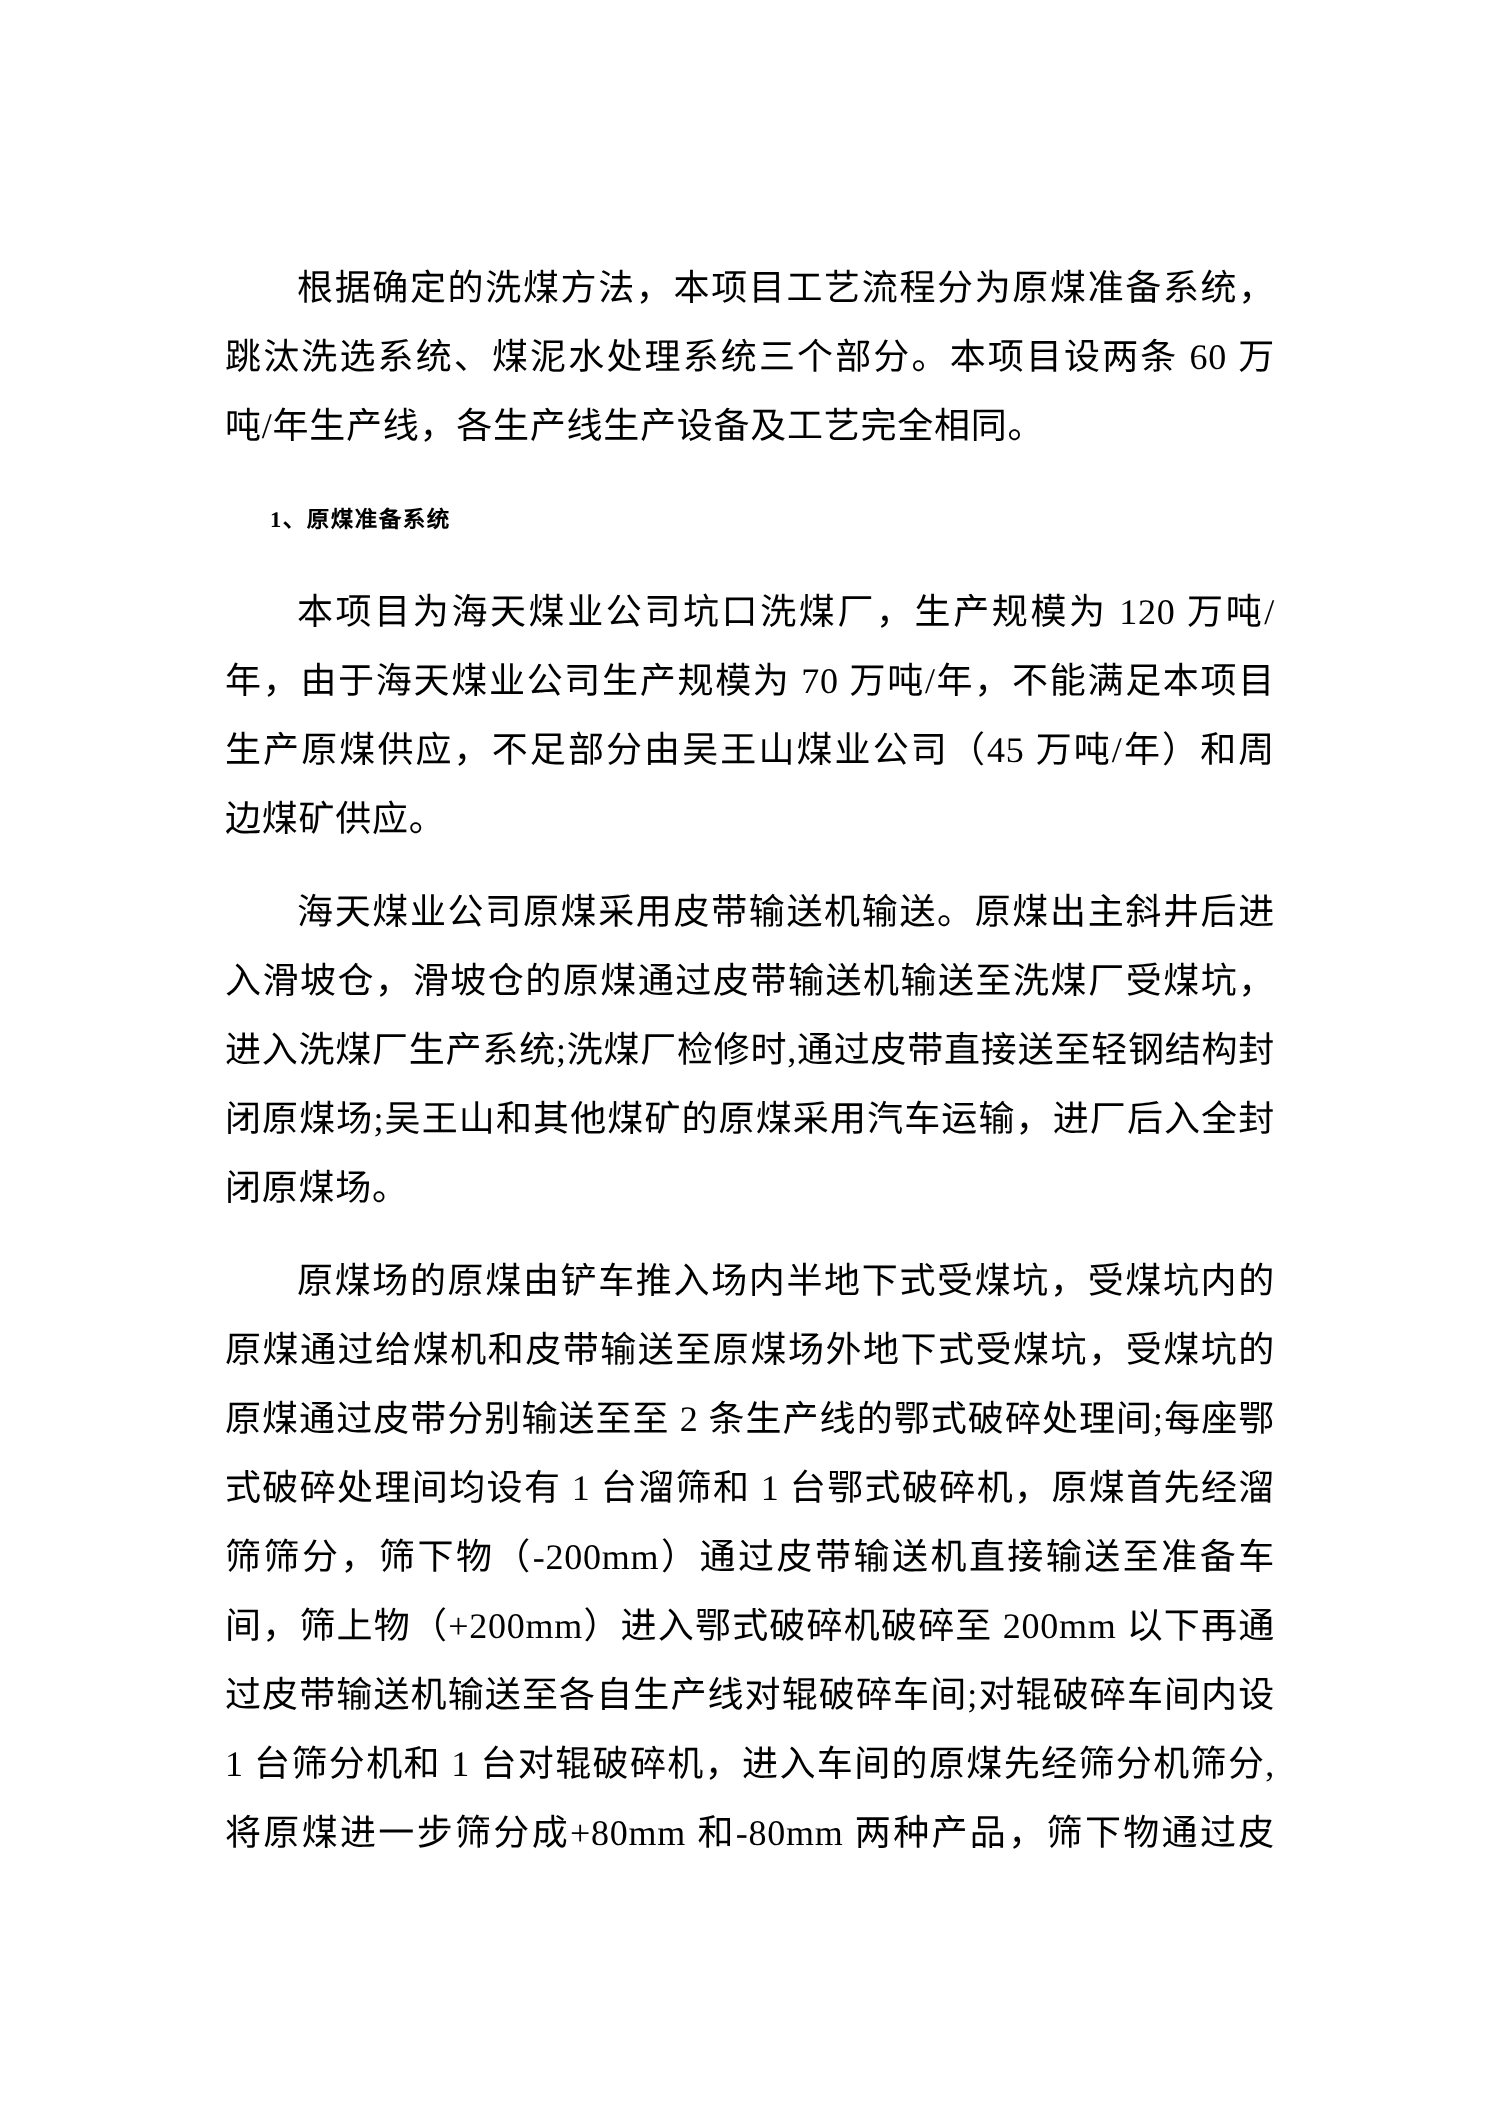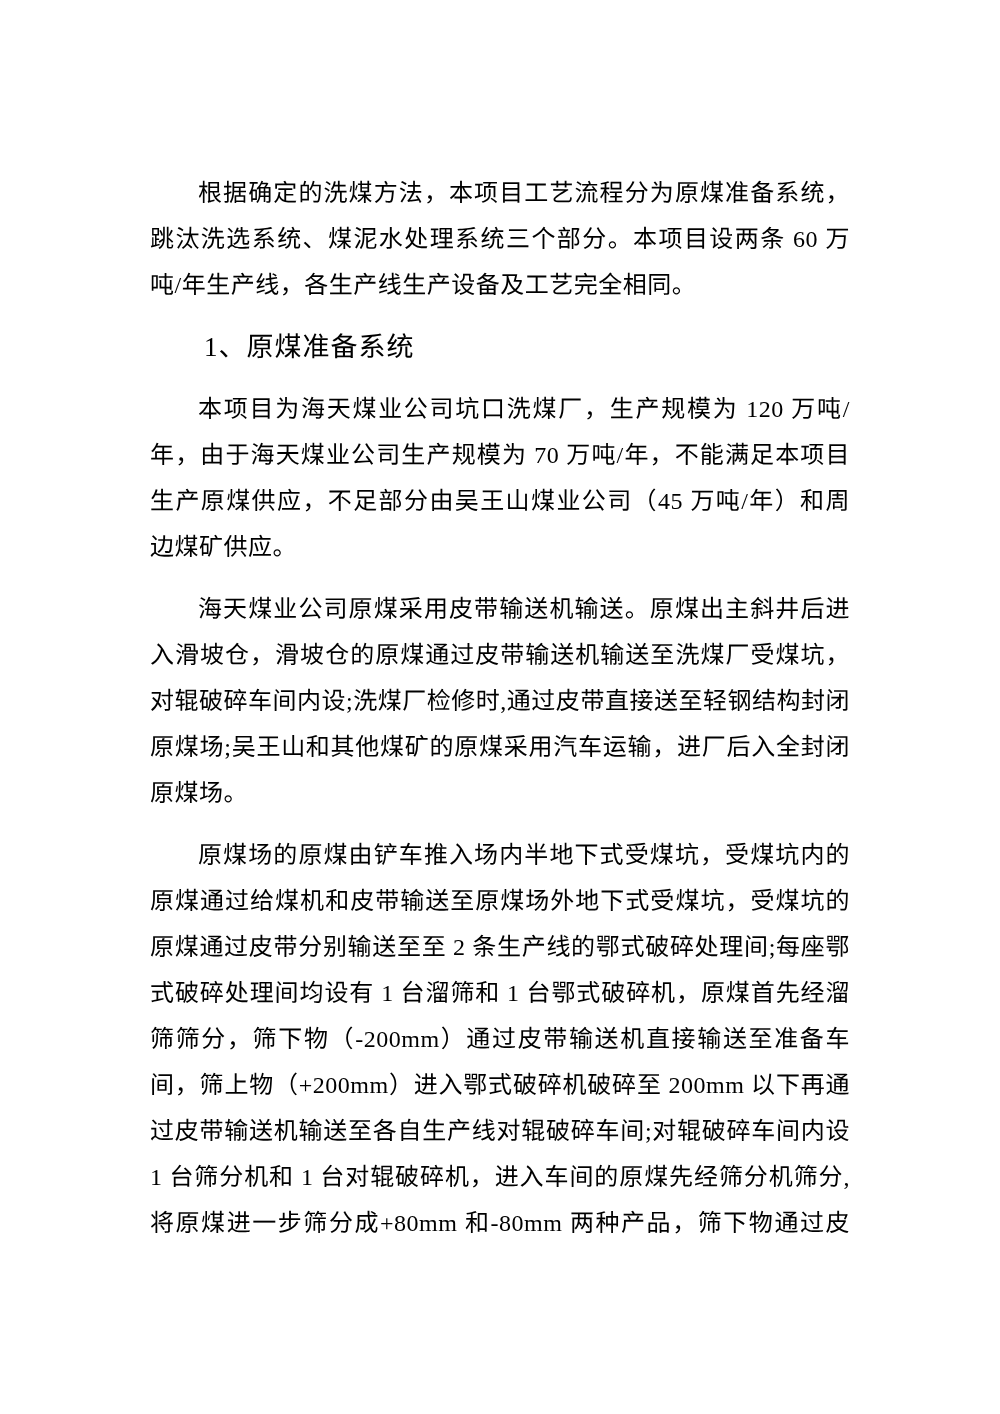--- a/index.html
+++ b/index.html
@@ -29,23 +29,23 @@
     font-size: 24px;
     line-height: 46px;
     text-align: justify;
     text-align-last: left;
     text-indent: 2em;
     letter-spacing: 0.5px;
     word-break: break-all;
   }
   .heading {
     margin: 0 0 16px 0;
-    font-size: 27px;
+    font-size: 15px;
     line-height: 46px;
-    font-weight: normal;
+    font-weight: bold;
     text-indent: 2em;
     letter-spacing: 1px;
   }
   .footer {
     position: absolute;
     left: 0;
     top: 1300px;
     width: 100%;
     text-align: center;
   }
@@ -56,20 +56,20 @@
   }
 </style>
 </head>
 <body>
 
 <div class="page">
   <main class="content">
     <p class="para">根据确定的洗煤方法，本项目工艺流程分为原煤准备系统，跳汰洗选系统、煤泥水处理系统三个部分。本项目设两条 60 万吨/年生产线，各生产线生产设备及工艺完全相同。</p>
     <h2 class="heading">1、原煤准备系统</h2>
     <p class="para">本项目为海天煤业公司坑口洗煤厂，生产规模为 120 万吨/年，由于海天煤业公司生产规模为 70 万吨/年，不能满足本项目生产原煤供应，不足部分由吴王山煤业公司（45 万吨/年）和周边煤矿供应。</p>
-    <p class="para">海天煤业公司原煤采用皮带输送机输送。原煤出主斜井后进入滑坡仓，滑坡仓的原煤通过皮带输送机输送至洗煤厂受煤坑，对辊破碎车间内设;洗煤厂检修时,通过皮带直接送至轻钢结构封闭原煤场;吴王山和其他煤矿的原煤采用汽车运输，进厂后入全封闭原煤场。</p>
+    <p class="para">海天煤业公司原煤采用皮带输送机输送。原煤出主斜井后进入滑坡仓，滑坡仓的原煤通过皮带输送机输送至洗煤厂受煤坑，进入洗煤厂生产系统;洗煤厂检修时,通过皮带直接送至轻钢结构封闭原煤场;吴王山和其他煤矿的原煤采用汽车运输，进厂后入全封闭原煤场。</p>
     <p class="para">原煤场的原煤由铲车推入场内半地下式受煤坑，受煤坑内的原煤通过给煤机和皮带输送至原煤场外地下式受煤坑，受煤坑的原煤通过皮带分别输送至至 2 条生产线的鄂式破碎处理间;每座鄂式破碎处理间均设有 1 台溜筛和 1 台鄂式破碎机，原煤首先经溜筛筛分，筛下物（-200mm）通过皮带输送机直接输送至准备车间，筛上物（+200mm）进入鄂式破碎机破碎至 200mm 以下再通过皮带输送机输送至各自生产线对辊破碎车间;对辊破碎车间内设 1 台筛分机和 1 台对辊破碎机，进入车间的原煤先经筛分机筛分,将原煤进一步筛分成+80mm 和-80mm 两种产品，筛下物通过皮带输送机进入各条生产线洗煤机主厂房，筛上物进入对辊破碎机，破碎至 80mm 以下，再进入主厂房进行洗选。</p>
     <h2 class="heading">2、洗选系统</h2>
   </main>
   <footer class="footer">
     <span class="page-number">5</span>
   </footer>
 </div>
 
 </body></html>

